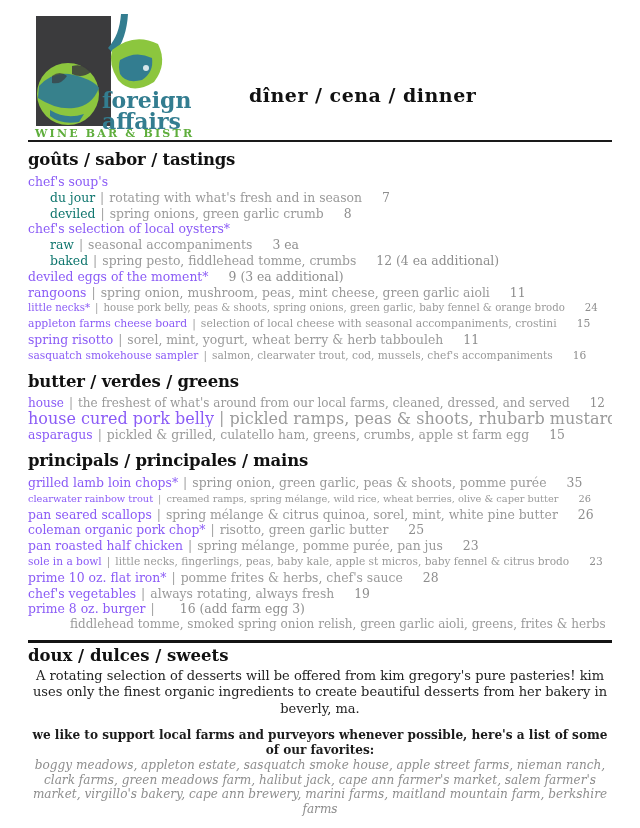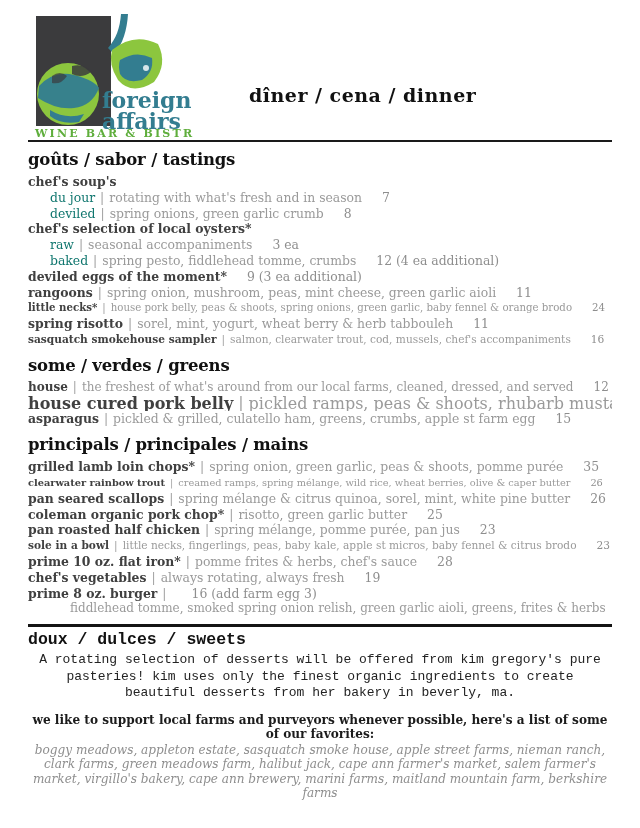--- a/index.html
+++ b/index.html
@@ -22,29 +22,29 @@
   }
   
   .menu h2{
     font-size:16.5px;font-weight:700;color:#111;
     margin:8px 0 4px;line-height:20px;letter-spacing:-.2px;
   }
   .row{
     white-space:nowrap;overflow:hidden;
     line-height:15.8px;font-size:12.4px;color:#1b1b1b;
   }
-  .row .nm{font-weight:700;color:#404040;}
+  .row .nm{font-weight:400;color:#8b5cf6;}
   .row.sub{padding-left:22px;}
   .row.sub .nm{font-weight:400;color:#0f766e;}
   .row.cont{padding-left:42px;}
   .pipe{color:#a0a0a0;margin:0 5px;}
   .desc{color:#9a9a9a;}
   .price{color:#8e8e8e;margin-left:20px;}
   
-  .sweets{border-top:3px solid #141414;margin-top:7px;font-family:Liberation Mono, monospace;}
+  .sweets{border-top:3px solid #141414;margin-top:7px;}
   .sweets h2{font-size:16.5px;font-weight:700;margin:3px 0 2px;line-height:20px;color:#111;}
   .sweets p{margin:1px 0 0;font-size:13px;line-height:16.5px;text-align:center;color:#232323;}
   
   .footer{margin-top:11px;text-align:center;}
   .support{font-size:12.1px;font-weight:700;line-height:14.5px;color:#1b1b1b;}
   .farms{font-size:12.1px;font-style:italic;color:#8e8e8e;line-height:14.5px;margin-top:1px;}
 </style>
 </head>
 <body>
 
@@ -84,25 +84,26 @@
         <div class="row sub" style="font-size: 12.4px;"><span class="nm">du jour</span><span class="pipe">|</span><span class="desc">rotating with what's fresh and in season</span><span class="price">7</span></div>
         <div class="row sub" style="font-size: 12.4px;"><span class="nm">deviled</span><span class="pipe">|</span><span class="desc">spring onions, green garlic crumb</span><span class="price">8</span></div>
         <div class="row group" style="font-size: 12.4px;"><span class="nm">chef's selection of local oysters*</span></div>
         <div class="row sub" style="font-size: 12.4px;"><span class="nm">raw</span><span class="pipe">|</span><span class="desc">seasonal accompaniments</span><span class="price">3 ea</span></div>
         <div class="row sub" style="font-size: 12.4px;"><span class="nm">baked</span><span class="pipe">|</span><span class="desc">spring pesto, fiddlehead tomme, crumbs</span><span class="price">12 (4 ea additional)</span></div>
         <div class="row" style="font-size: 12.4px;"><span class="nm">deviled eggs of the moment*</span><span class="price">9 (3 ea additional)</span></div>
         <div class="row" style="font-size: 12.4px;"><span class="nm">rangoons</span><span class="pipe">|</span><span class="desc">spring onion, mushroom, peas, mint cheese, green garlic aioli</span><span class="price">11</span></div>
         <div class="row" style="font-size: 10.2px;"><span class="nm">little necks*</span><span class="pipe">|</span><span class="desc">house pork belly, peas &amp; shoots, spring onions, green garlic, baby fennel &amp; orange brodo</span><span class="price">24</span></div>
       </section>
       <section class="menu-section">
+        <div class="row" style="font-size: 10.8px;"><span class="nm">appleton farms cheese board</span><span class="pipe">|</span><span class="desc">selection of local cheese with seasonal accompaniments, crostini</span><span class="price">15</span></div>
         <div class="row" style="font-size: 12.4px;"><span class="nm">spring risotto</span><span class="pipe">|</span><span class="desc">sorel, mint, yogurt, wheat berry &amp; herb tabbouleh</span><span class="price">11</span></div>
         <div class="row" style="font-size: 10.6px;"><span class="nm">sasquatch smokehouse sampler</span><span class="pipe">|</span><span class="desc">salmon, clearwater trout, cod, mussels, chef's accompaniments</span><span class="price">16</span></div>
       </section>
       <section class="menu-section">
-        <h2>some / verdes / greens</h2>
+        <h2>butter / verdes / greens</h2>
         <div class="row" style="font-size: 12px;"><span class="nm">house</span><span class="pipe">|</span><span class="desc">the freshest of what's around from our local farms, cleaned, dressed, and served</span><span class="price">12</span></div>
         <div class="row" style="font-size: 16px;"><span class="nm">house cured pork belly</span><span class="pipe">|</span><span class="desc">pickled ramps, peas &amp; shoots, rhubarb mustardo, pulverized apple</span><span class="price">15</span></div>
         <div class="row" style="font-size: 12.4px;"><span class="nm">asparagus</span><span class="pipe">|</span><span class="desc">pickled &amp; grilled, culatello ham, greens, crumbs, apple st farm egg</span><span class="price">15</span></div>
       </section>
       <section class="menu-section">
         <h2>principals / principales / mains</h2>
         <div class="row" style="font-size: 12.4px;"><span class="nm">grilled lamb loin chops*</span><span class="pipe">|</span><span class="desc">spring onion, green garlic, peas &amp; shoots, pomme purée</span><span class="price">35</span></div>
         <div class="row" style="font-size: 9.8px;"><span class="nm">clearwater rainbow trout</span><span class="pipe">|</span><span class="desc">creamed ramps, spring mélange, wild rice, wheat berries, olive &amp; caper butter</span><span class="price">26</span></div>
         <div class="row" style="font-size: 12.4px;"><span class="nm">pan seared scallops</span><span class="pipe">|</span><span class="desc">spring mélange &amp; citrus quinoa, sorel, mint, white pine butter</span><span class="price">26</span></div>
         <div class="row" style="font-size: 12.4px;"><span class="nm">coleman organic pork chop*</span><span class="pipe">|</span><span class="desc">risotto, green garlic butter</span><span class="price">25</span></div>

